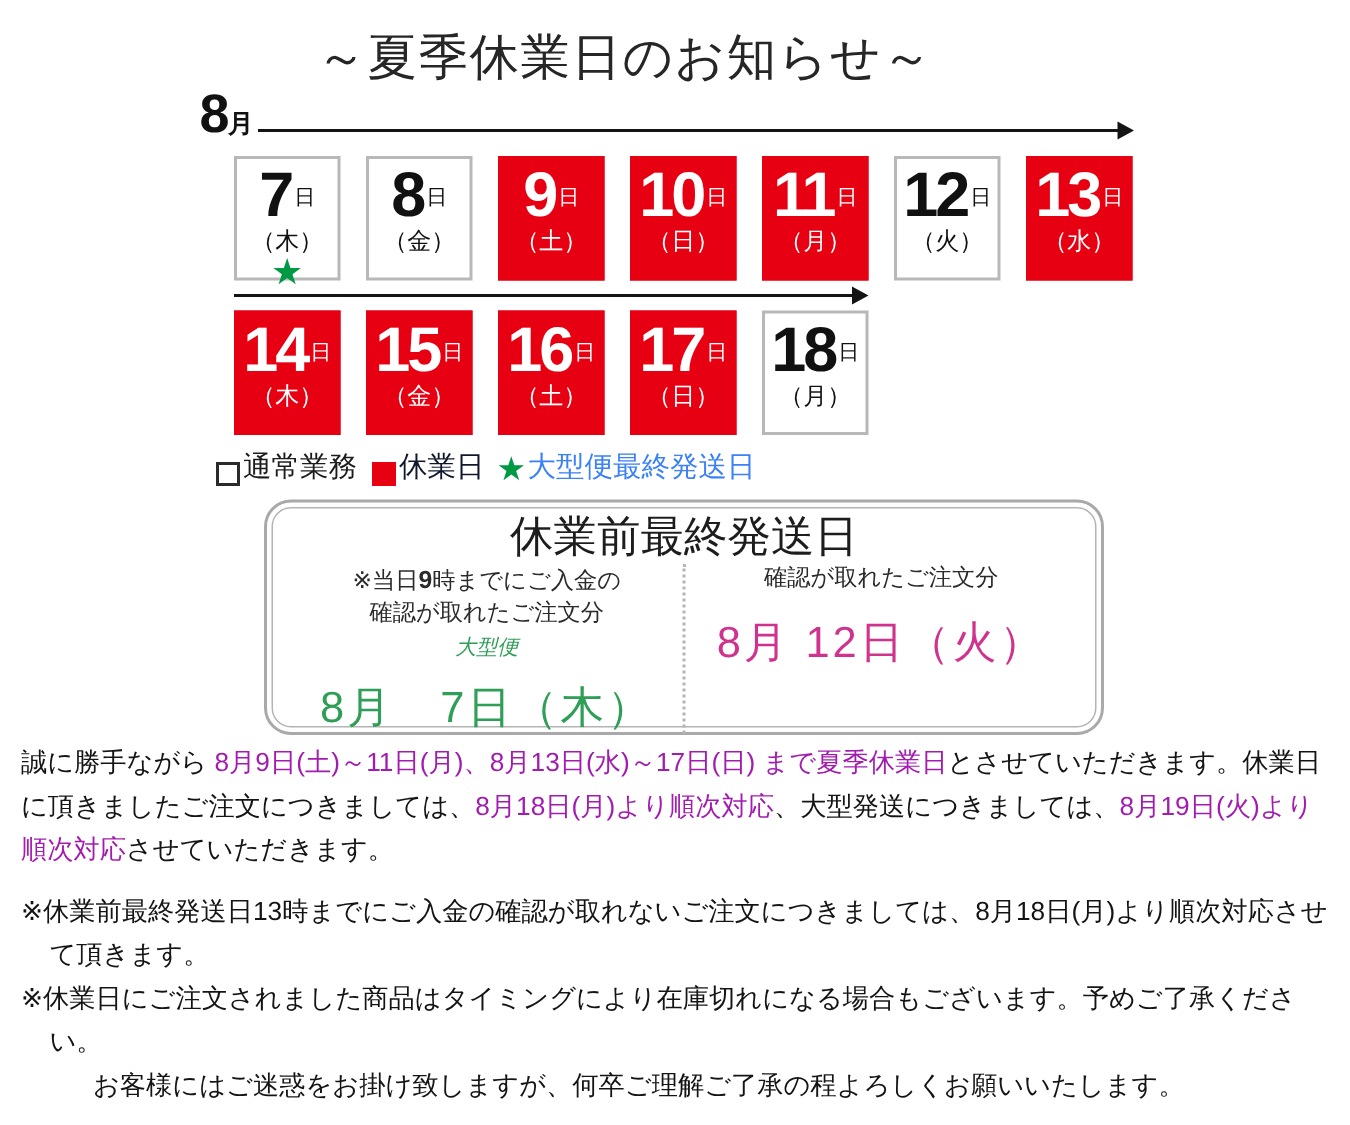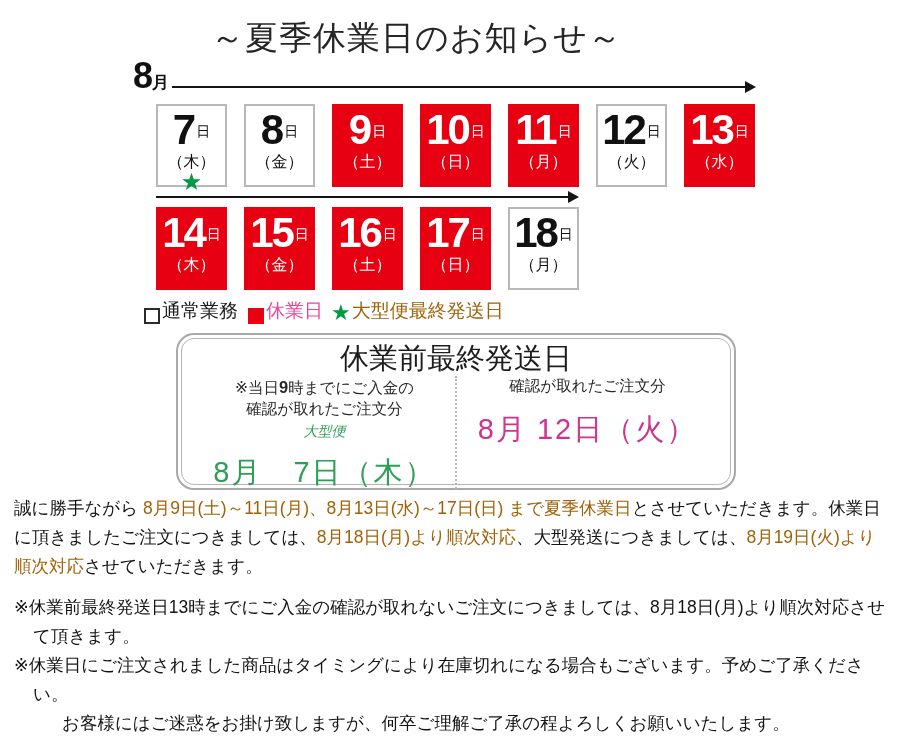--- a/index.html
+++ b/index.html
@@ -42,23 +42,23 @@
   .day-suffix{font-size:14px;margin-top:14px;margin-left:2px;font-weight:400;}
   .day-week{font-size:16px;line-height:1.2;margin-top:1px;}
   .day-star{font-size:24px;line-height:1;color:#009944;margin-top:-1px;}
 
   
   .legend{top:298px;left:144px;display:flex;align-items:flex-end;font-size:19px;}
   .sw{width:16px;height:16px;box-sizing:border-box;margin-right:2px;flex:0 0 auto;}
   .sw-normal{background:#fff;border:2px solid #2b2b2b;}
   .sw-holiday{background:#e60012;margin-left:10px;}
   .lg-normal{color:#1c1c1c;}
-  .lg-holiday{color:#ec4899;}
+  .lg-holiday{color:#0f172a;}
   .lg-star-glyph{color:#009944;font-size:22px;margin-left:8px;margin-right:1px;line-height:1;}
-  .lg-star{color:#a16207;}
+  .lg-star{color:#3b82f6;}
 
   
   .shipbox{top:333px;left:176px;width:560px;height:157px;box-sizing:border-box;
     border:2px solid #a9a9a9;border-radius:18px;padding:3px;background:#fff;}
   .shipbox-inner{width:100%;height:100%;box-sizing:border-box;border:1px solid #b4b4b4;border-radius:13px;
     display:flex;flex-direction:column;}
   .ship-title{text-align:center;font-size:29px;color:#1d1d1d;margin-top:3px;line-height:1.15;}
   .ship-cols{display:flex;flex:1;padding:1px 12px 6px 12px;}
   .ship-col{flex:1;text-align:center;}
   .ship-col.right{border-left:2px dotted #b5b5b5;}
@@ -68,21 +68,21 @@
   .ship-date{font-size:29px;margin-top:16px;letter-spacing:2px;line-height:1.15;}
   .green{color:#2f9e56;}
   .magenta{color:#d0338d;}
 
   
   .bodytext{top:494px;left:14px;width:874px;font-size:17.5px;line-height:29px;color:#141414;}
   .bodytext p{margin:0;}
   .bodytext .p1{margin-bottom:12px;}
   .bodytext .hang{padding-left:19px;text-indent:-19px;}
   .bodytext .p4{margin-left:48px;}
-  .rd{color:#a16207;}
+  .rd{color:#a21caf;}
 </style>
 </head>
 <body>
 
 <div class="abs page-title">～夏季休業日のお知らせ～</div>
 
 <div class="abs month">
   <span class="m-num">8</span>
   <span class="m-unit">月</span>
 </div>

